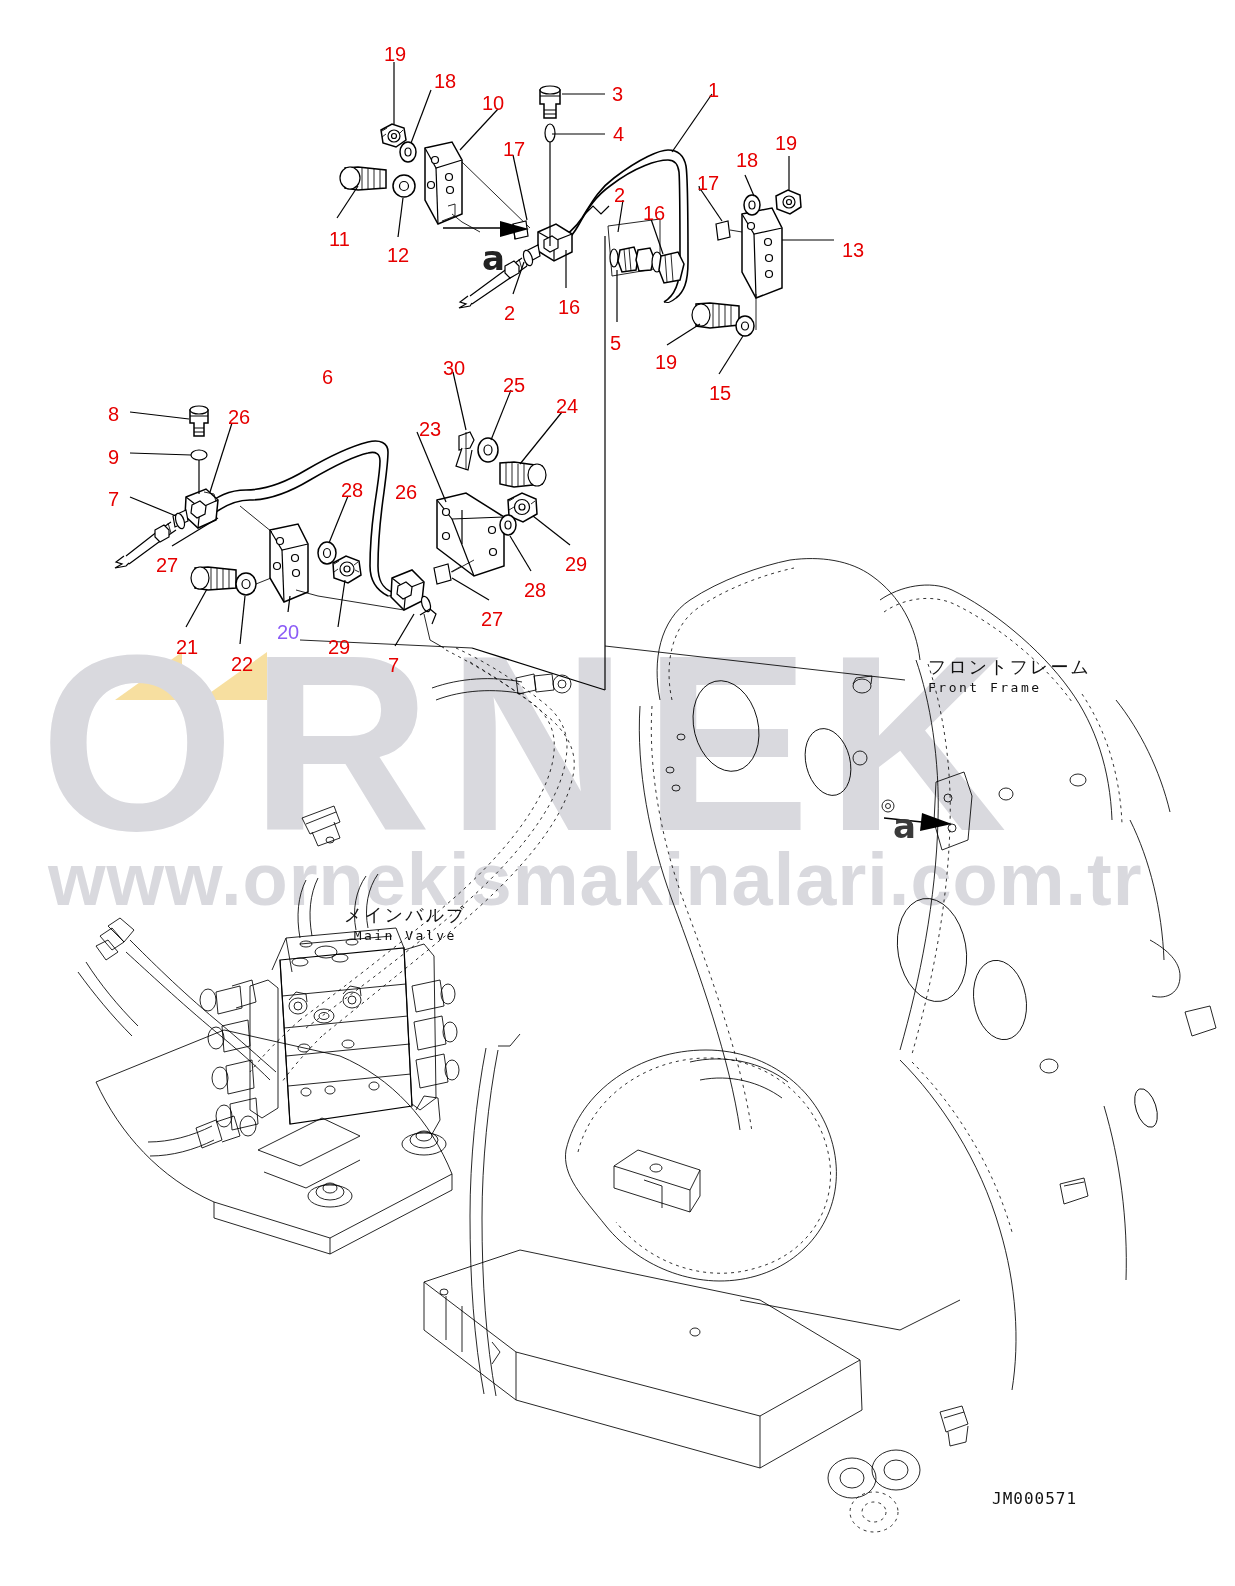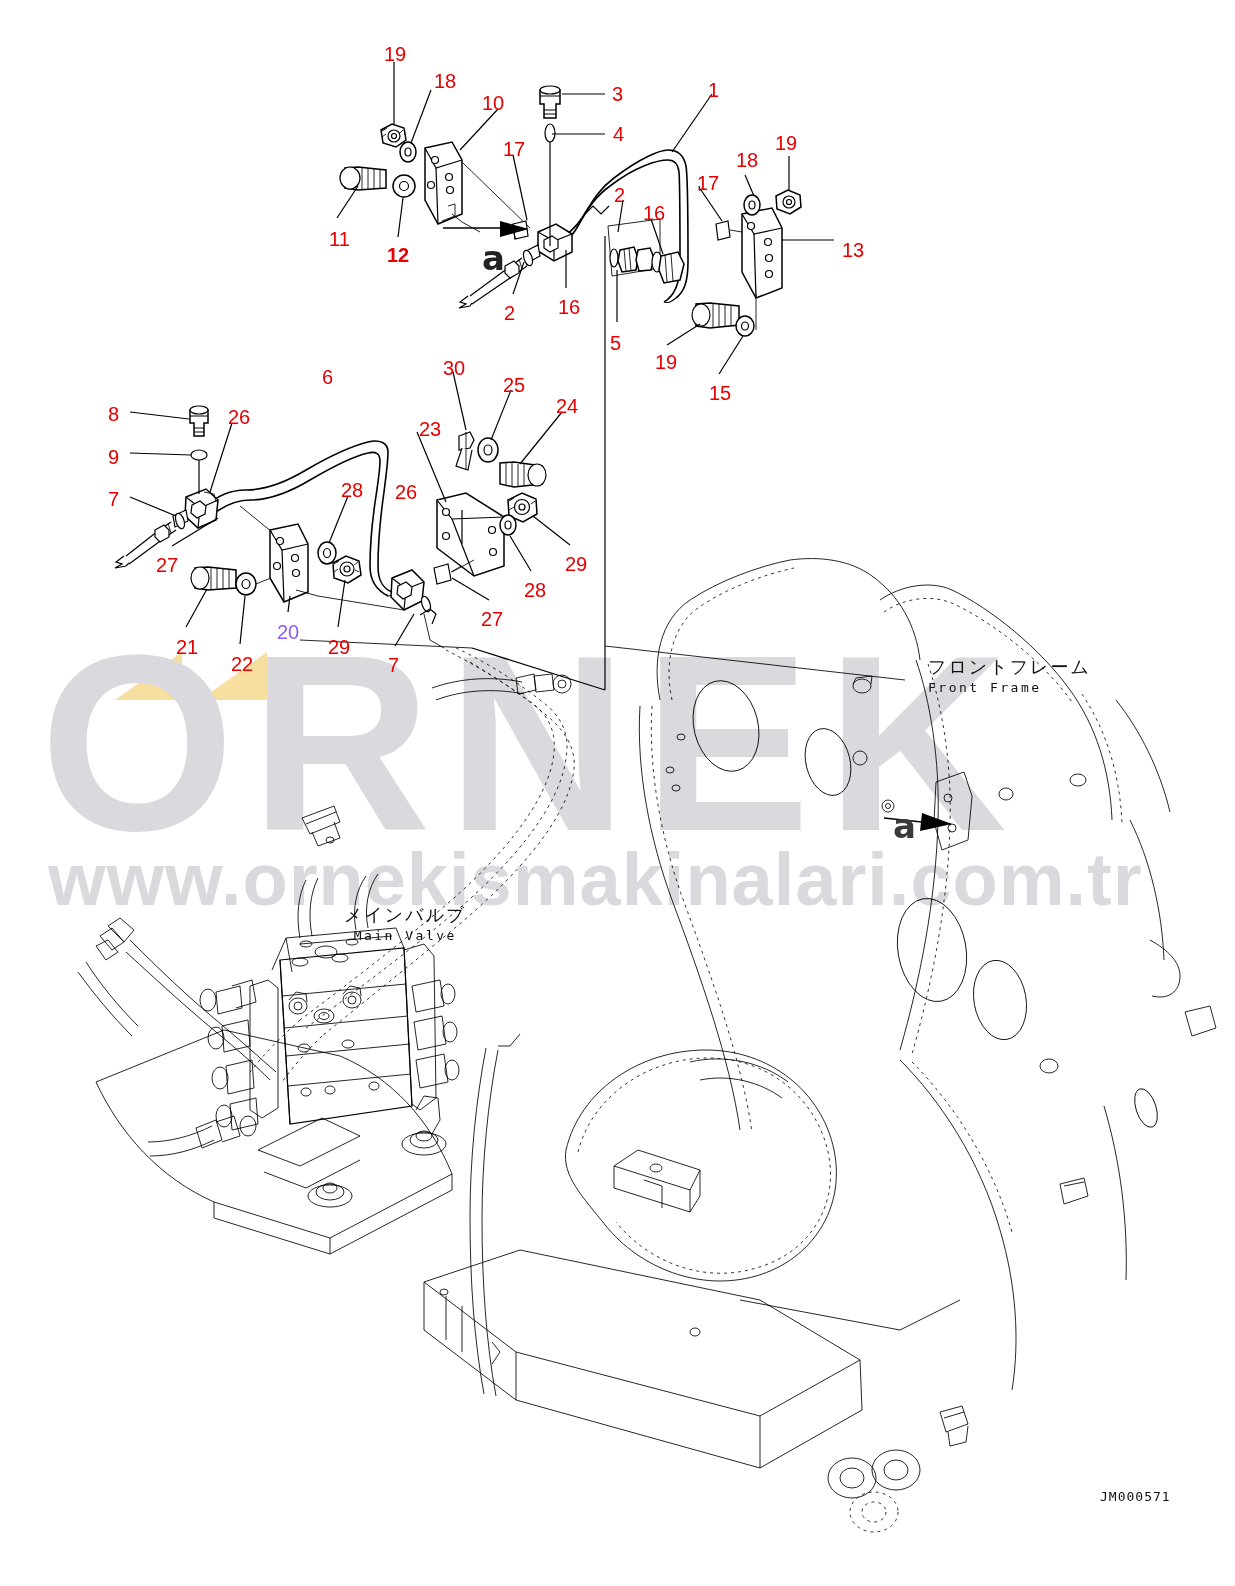--- a/index.html
+++ b/index.html
@@ -7,22 +7,22 @@
        font-family:"Liberation Sans",sans-serif;}
   #sheet{position:absolute;inset:0;width:1235px;height:1586px;background:#fff;}
   svg.layer{position:absolute;left:0;top:0;width:1235px;height:1586px;overflow:visible;}
   #wm-layer{z-index:1;}
   #art-layer{z-index:3;}
   .callnum{position:absolute;color:#e60000;font-family:"Liberation Sans",sans-serif;
            font-size:20px;font-weight:400;line-height:1;z-index:5;white-space:nowrap;}
   .cap{position:absolute;z-index:5;color:#111;white-space:nowrap;}
   .cap .jp{font-family:"DejaVu Sans",sans-serif;font-size:18px;letter-spacing:2px;display:block;}
   .cap .en{font-family:"DejaVu Sans Mono","Liberation Mono",monospace;font-size:13px;letter-spacing:2.5px;display:block;margin-top:1px;}
-  #drawno{position:absolute;left:1100px;top:1489px;z-index:6;color:#111;
-          font-family:"DejaVu Sans Mono","Liberation Mono",monospace;font-size:13px;letter-spacing:1px;}
+  #drawno{position:absolute;left:992px;top:1489px;z-index:6;color:#111;
+          font-family:"DejaVu Sans Mono","Liberation Mono",monospace;font-size:16px;letter-spacing:1px;}
   .amark{position:absolute;z-index:5;font-family:"DejaVu Sans",sans-serif;font-size:34px;color:#222;font-weight:700;}
   .amark.gray{color:#3a3a3a;}
   .wmtext{fill:#d9d9de;}
   .wmtri{fill:#f7dfa0;}
   .ln{stroke:#000;fill:none;stroke-width:1.2;}
   .ln2{stroke:#000;fill:none;stroke-width:1.6;}
   .thin{stroke:#000;fill:none;stroke-width:0.85;}
   .dash2{stroke:#000;fill:none;stroke-width:0.8;stroke-dasharray:3 4;}
   .wh{fill:#fff;stroke:#000;stroke-width:1.2;}
   .wh2{fill:#fff;stroke:#000;stroke-width:1.5;}
@@ -589,21 +589,21 @@
       <div class="callnum" style="left: 434px; top: 71px; color: rgb(230, 0, 0);">18</div>
       <div class="callnum" style="left: 482px; top: 93px; color: rgb(230, 0, 0);">10</div>
       <div class="callnum" style="left: 612px; top: 84px; color: rgb(230, 0, 0);">3</div>
       <div class="callnum" style="left: 708px; top: 80px; color: rgb(230, 0, 0);">1</div>
       <div class="callnum" style="left: 503px; top: 139px; color: rgb(230, 0, 0);">17</div>
       <div class="callnum" style="left: 613px; top: 124px; color: rgb(230, 0, 0);">4</div>
       <div class="callnum" style="left: 775px; top: 133px; color: rgb(230, 0, 0);">19</div>
       <div class="callnum" style="left: 736px; top: 150px; color: rgb(230, 0, 0);">18</div>
       <div class="callnum" style="left: 697px; top: 173px; color: rgb(230, 0, 0);">17</div>
       <div class="callnum" style="left: 329px; top: 229px; color: rgb(230, 0, 0);">11</div>
-      <div class="callnum" style="left: 387px; top: 245px; color: rgb(230, 0, 0); font-weight: bold;">12</div>
+      <div class="callnum" style="left: 387px; top: 245px; color: rgb(230, 0, 0);">12</div>
       <div class="callnum" style="left: 614px; top: 185px; color: rgb(230, 0, 0);">2</div>
       <div class="callnum" style="left: 643px; top: 203px; color: rgb(230, 0, 0);">16</div>
       <div class="callnum" style="left: 842px; top: 240px; color: rgb(230, 0, 0);">13</div>
       <div class="callnum" style="left: 504px; top: 303px; color: rgb(230, 0, 0);">2</div>
       <div class="callnum" style="left: 558px; top: 297px; color: rgb(230, 0, 0);">16</div>
       <div class="callnum" style="left: 610px; top: 333px; color: rgb(230, 0, 0);">5</div>
       <div class="callnum" style="left: 655px; top: 352px; color: rgb(230, 0, 0);">19</div>
       <div class="callnum" style="left: 709px; top: 383px; color: rgb(230, 0, 0);">15</div>
       <div class="callnum" style="left: 108px; top: 404px; color: rgb(230, 0, 0);">8</div>
       <div class="callnum" style="left: 228px; top: 407px; color: rgb(230, 0, 0);">26</div>

